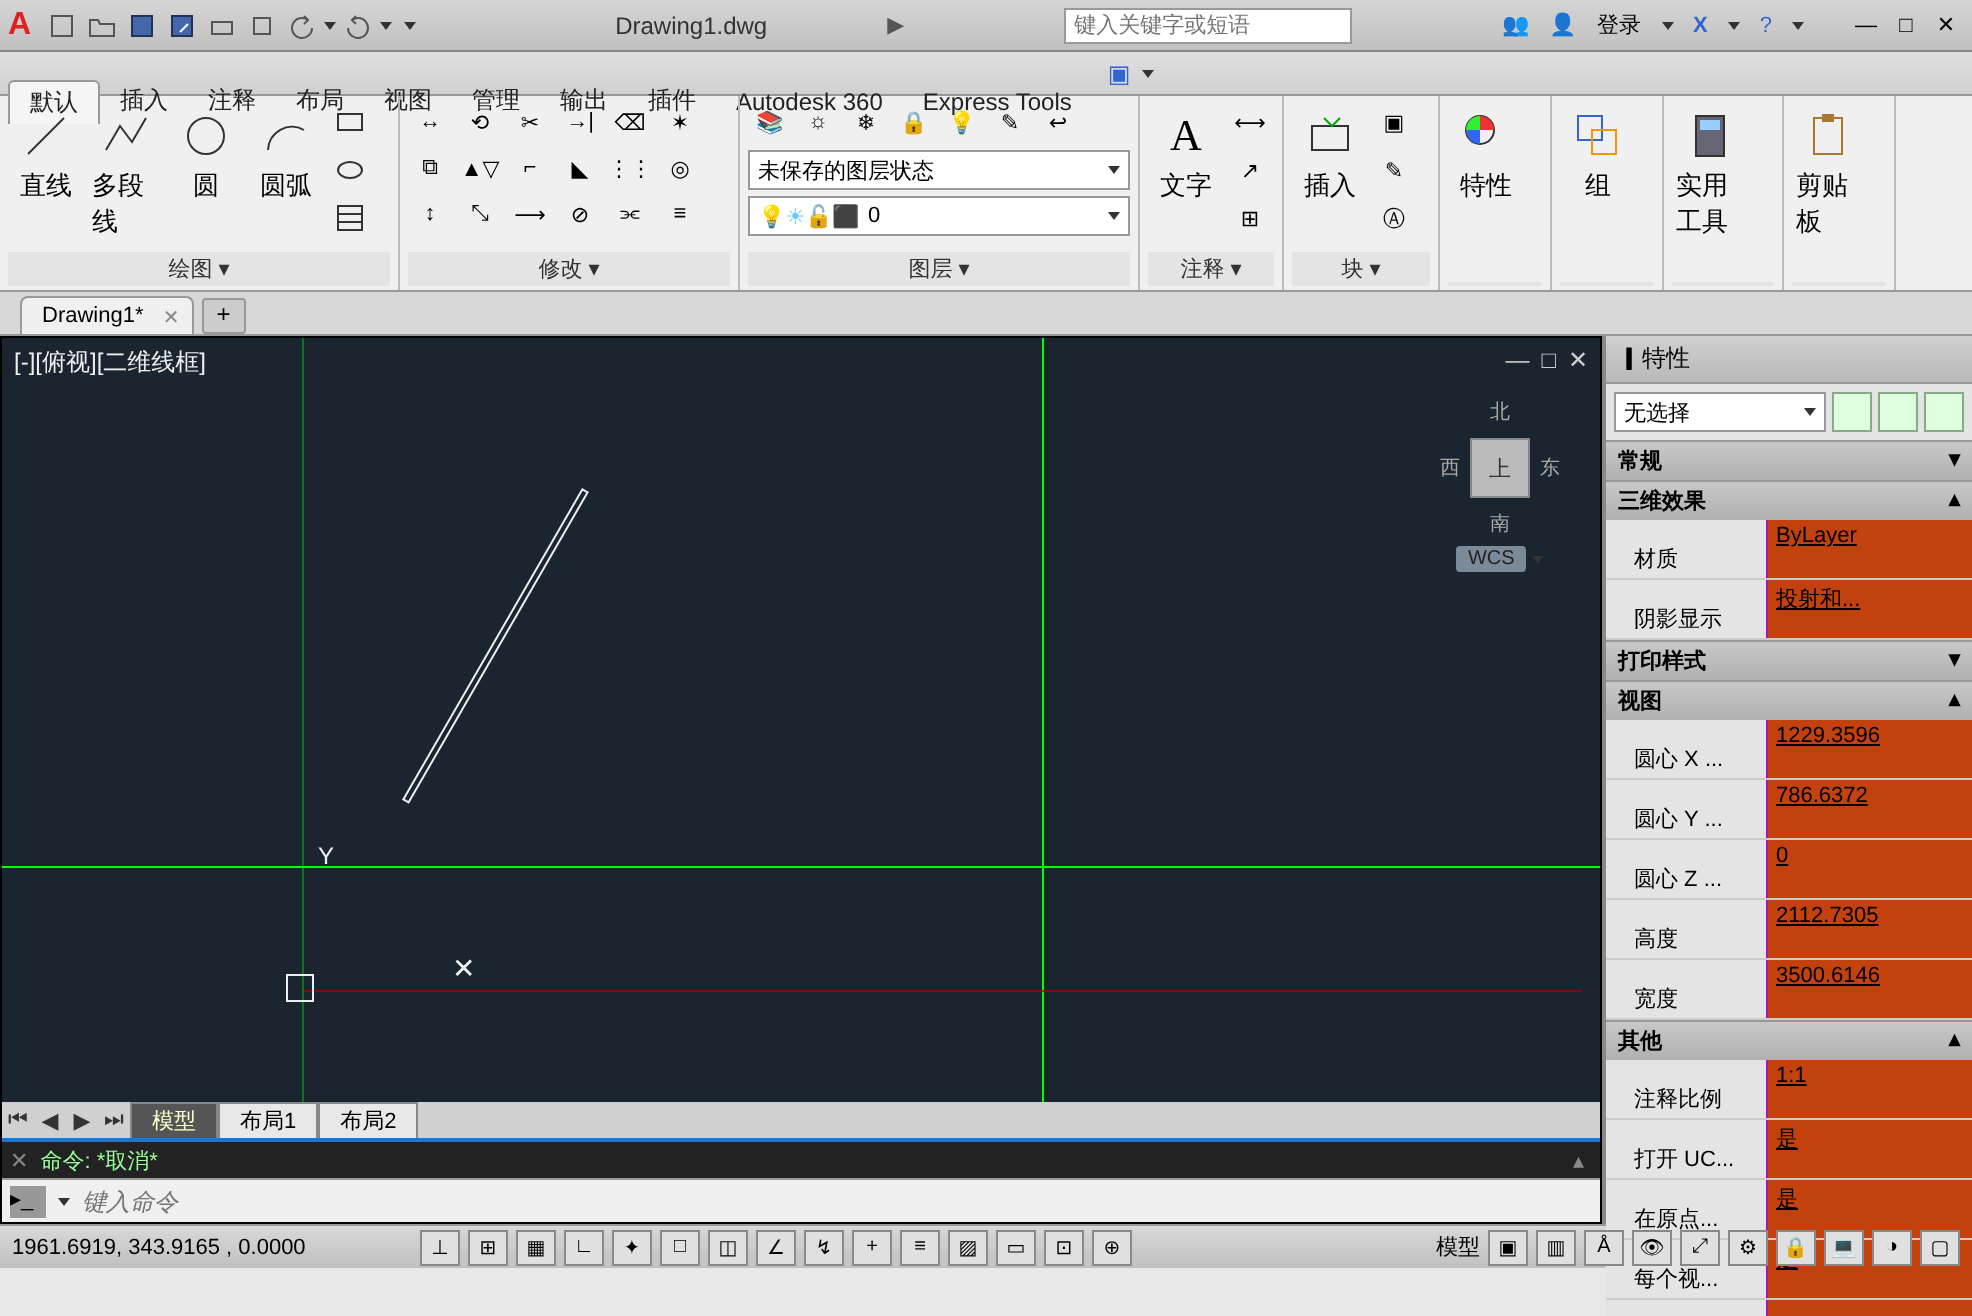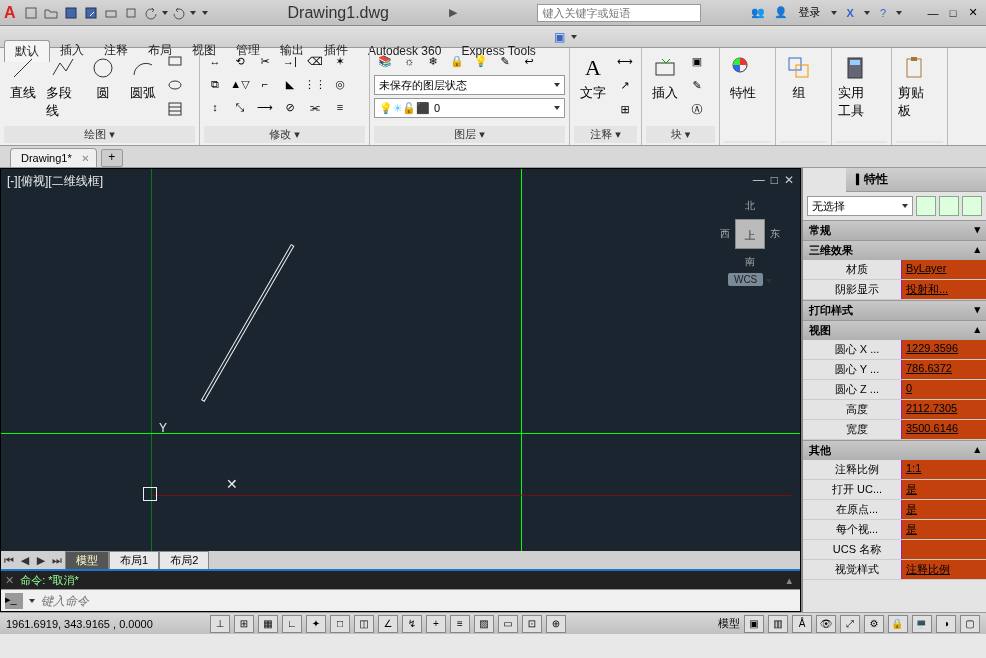--- a/index.html
+++ b/index.html
@@ -1,22 +1,22 @@
 <!DOCTYPE html>
 <html><head>
 <meta charset="utf-8">
 <style>
 * { box-sizing: border-box; margin: 0; padding: 0; font-family: "Microsoft YaHei", Arial, sans-serif; }
 body { width: 986px; height: 658px; background: #e8e8e8; overflow: hidden; font-size: 11px; }
 
 .titlebar { height: 26px; background: linear-gradient(#d5d5d5,#c0c0c0); display: flex; align-items: center; padding: 0 4px; border-bottom: 1px solid #888; }
 .titlebar .qat { display: flex; gap: 2px; align-items: center; }
 .titlebar .qat-btn { width: 18px; height: 18px; display: flex; align-items: center; justify-content: center; cursor: pointer; border-radius: 2px; }
-.titlebar .doc-title { margin-left: 80px; color: #333; font-size: 16px; }
-.titlebar .search-box { margin-left: 80px; width: 164px; height: 18px; background: #fff; border: 1px solid #999; padding: 0 4px; font-size: 11px; color: #888; }
+.titlebar .doc-title { margin-left: 100px; color: #333; font-size: 12px; }
+.titlebar .search-box { margin-left: 80px; width: 144px; height: 18px; background: #fff; border: 1px solid #999; padding: 0 4px; font-size: 11px; color: #888; }
 .titlebar .right-tools { margin-left: auto; display: flex; gap: 10px; align-items: center; }
 .titlebar .win-controls { display: flex; gap: 2px; margin-left: 12px; }
 .arrow-d { width:0;height:0;border-left:3px solid transparent;border-right:3px solid transparent;border-top:4px solid #333; display:inline-block;}
 .logo-a { color: #d22; font-weight: bold; font-size: 16px; margin-right: 6px; }
 
 .menubar { height: 22px; background: linear-gradient(#e0e0e0,#d0d0d0); display: flex; align-items: center; padding: 0 4px; border-bottom: 1px solid #999; font-size: 12px; }
 .menubar .tab { padding: 2px 10px; cursor: pointer; color: #222; margin-top: 28px; }
 .menubar .tab.active { background: #f5f5f5; border: 1px solid #999; border-bottom: none; border-radius: 3px 3px 0 0; }
 
 .ribbon { height: 98px; background: #f0f0f0; display: flex; border-bottom: 1px solid #999; }
@@ -58,27 +58,27 @@
 .draw-tabs .dtab { padding: 1px 10px; border: 1px solid #888; background: #e8e8e8; cursor: pointer; }
 .draw-tabs .dtab.active { background: #555; color: #ffc; }
 
 .cmdwin { position: absolute; bottom: 22px; left: 0; right: 0; height: 20px; background: #222; color: #9f9; font-size: 11px; display: flex; align-items: center; padding: 0 4px; border-top: 2px solid #1976d2; }
 .cmdwin .cmd-close { margin-left: auto; color: #888; cursor: pointer; padding: 0 4px; }
 .cmdinput { position: absolute; bottom: 0; left: 0; right: 0; height: 22px; background: #f0f0f0; display: flex; align-items: center; padding: 0 4px; border-top: 1px solid #999; }
 .cmdinput .prompt-ic { width: 18px; height: 16px; background: #999; margin-right: 6px; }
 .cmdinput input { flex: 1; border: none; background: transparent; font-style: italic; color: #888; font-size: 12px; }
 
 .props-panel { width: 185px; background: #e4e4e4; border-left: 2px solid #888; display: flex; flex-direction: column; }
-.props-title { background: linear-gradient(#d0d0d0,#b8b8b8); padding: 3px 6px; font-size: 12px; font-weight: bold; border-bottom: 1px solid #999; margin-left: 43px; }
+.props-title { background: linear-gradient(#d0d0d0,#b8b8b8); padding: 3px 6px; font-size: 12px; font-weight: normal; border-bottom: 1px solid #999; }
 .props-sel { padding: 4px; display: flex; gap: 3px; align-items: center; }
 .props-sel .combo { flex: 1; min-width: 60px; }
 .props-sel .tool-ic { width: 20px; height: 20px; border: 1px solid #8a8; background: #dfd; cursor: pointer; }
 .cat-hdr { background: linear-gradient(#c8c8c8,#b0b0b0); padding: 2px 6px; font-size: 11px; font-weight: bold; border-top: 1px solid #999; display: flex; justify-content: space-between; cursor: pointer; }
 .prop-row { display: flex; font-size: 11px; border-bottom: 1px solid #ccc; }
-.prop-row .pn { width: 98px; padding: 2px 4px 2px 14px; background: #e4e4e4; text-align: center; }
+.prop-row .pn { width: 80px; padding: 12px 4px 2px 14px; background: #e4e4e4; }
 .prop-row .pv { flex: 1; padding: 2px 4px; background: #c2410c; border-left: 1px solid #a21caf; overflow:hidden; white-space:nowrap;text-decoration:underline; }
 
 .statusbar { height: 22px; background: linear-gradient(#d8d8d8,#c0c0c0); display: flex; align-items: center; padding: 0 6px; border-top: 1px solid #999; font-size: 11px; gap: 4px; }
 .statusbar .coords { width: 200px; }
 .status-btn { width: 20px; height: 18px; border: 1px solid #888; background: #e0e0e0; display: flex; align-items: center; justify-content: center; cursor: pointer; font-size: 10px; }
 .statusbar .sp { flex: 1; }
 
 svg { display: block; }
 </style>
 </head>

